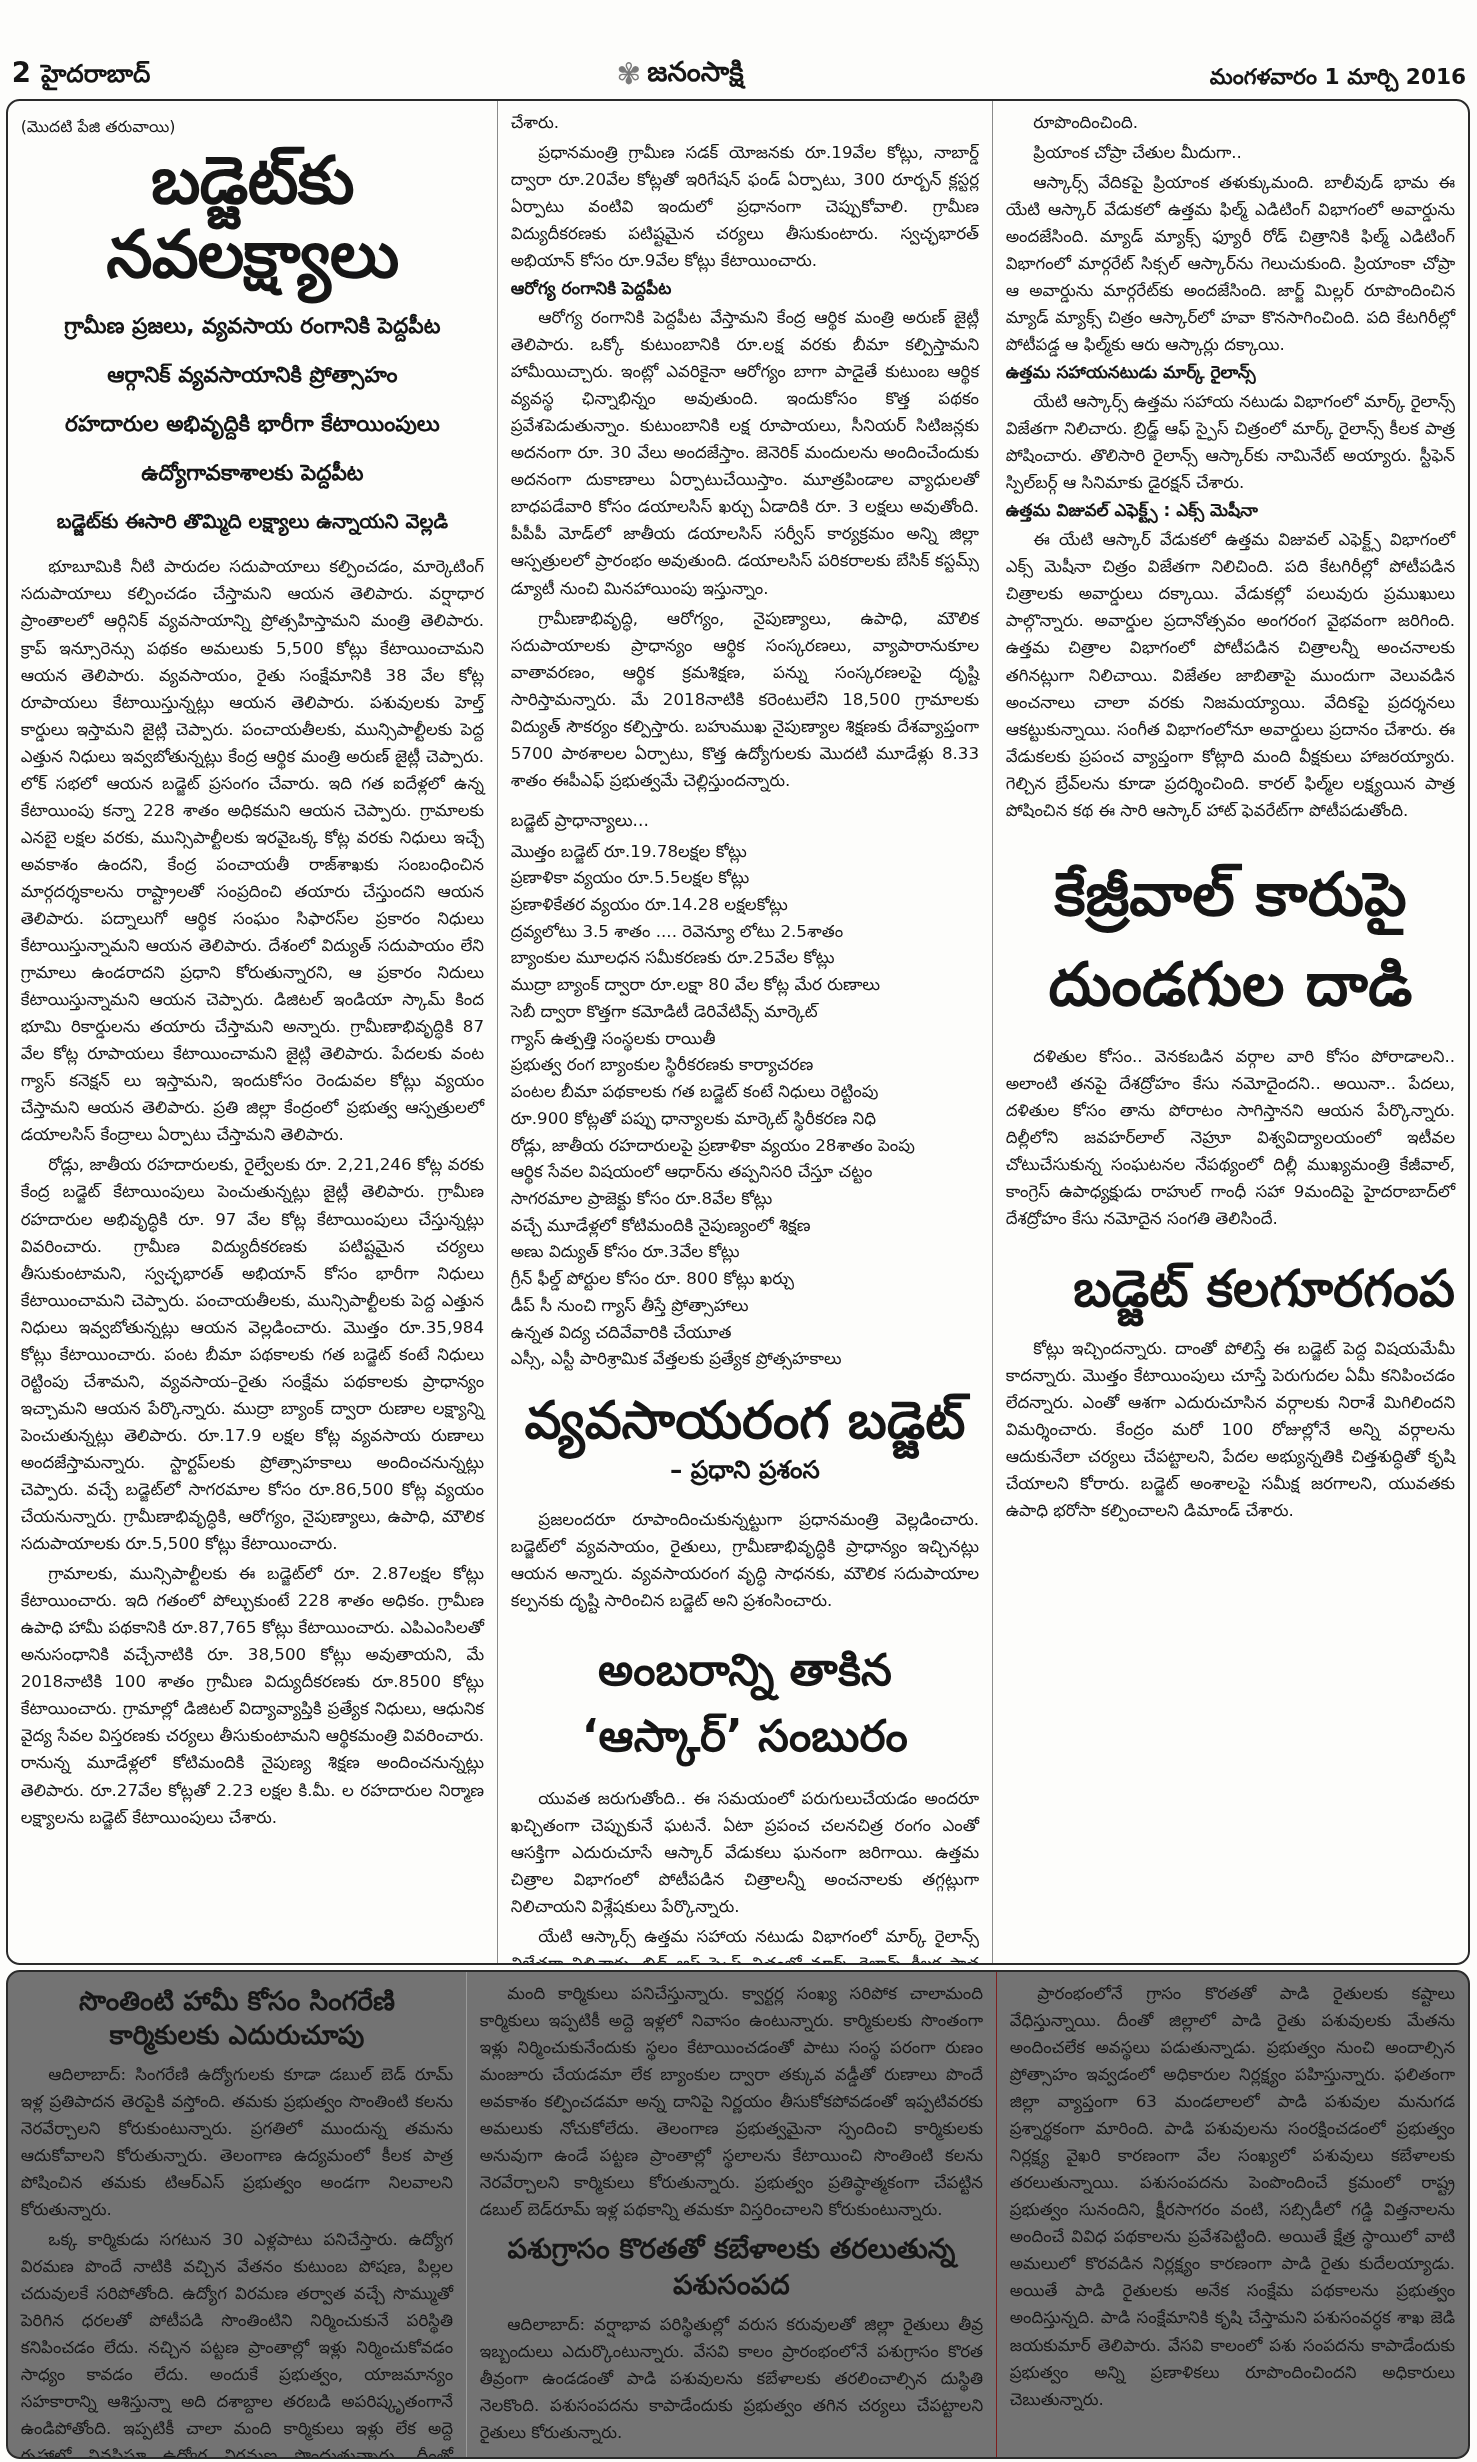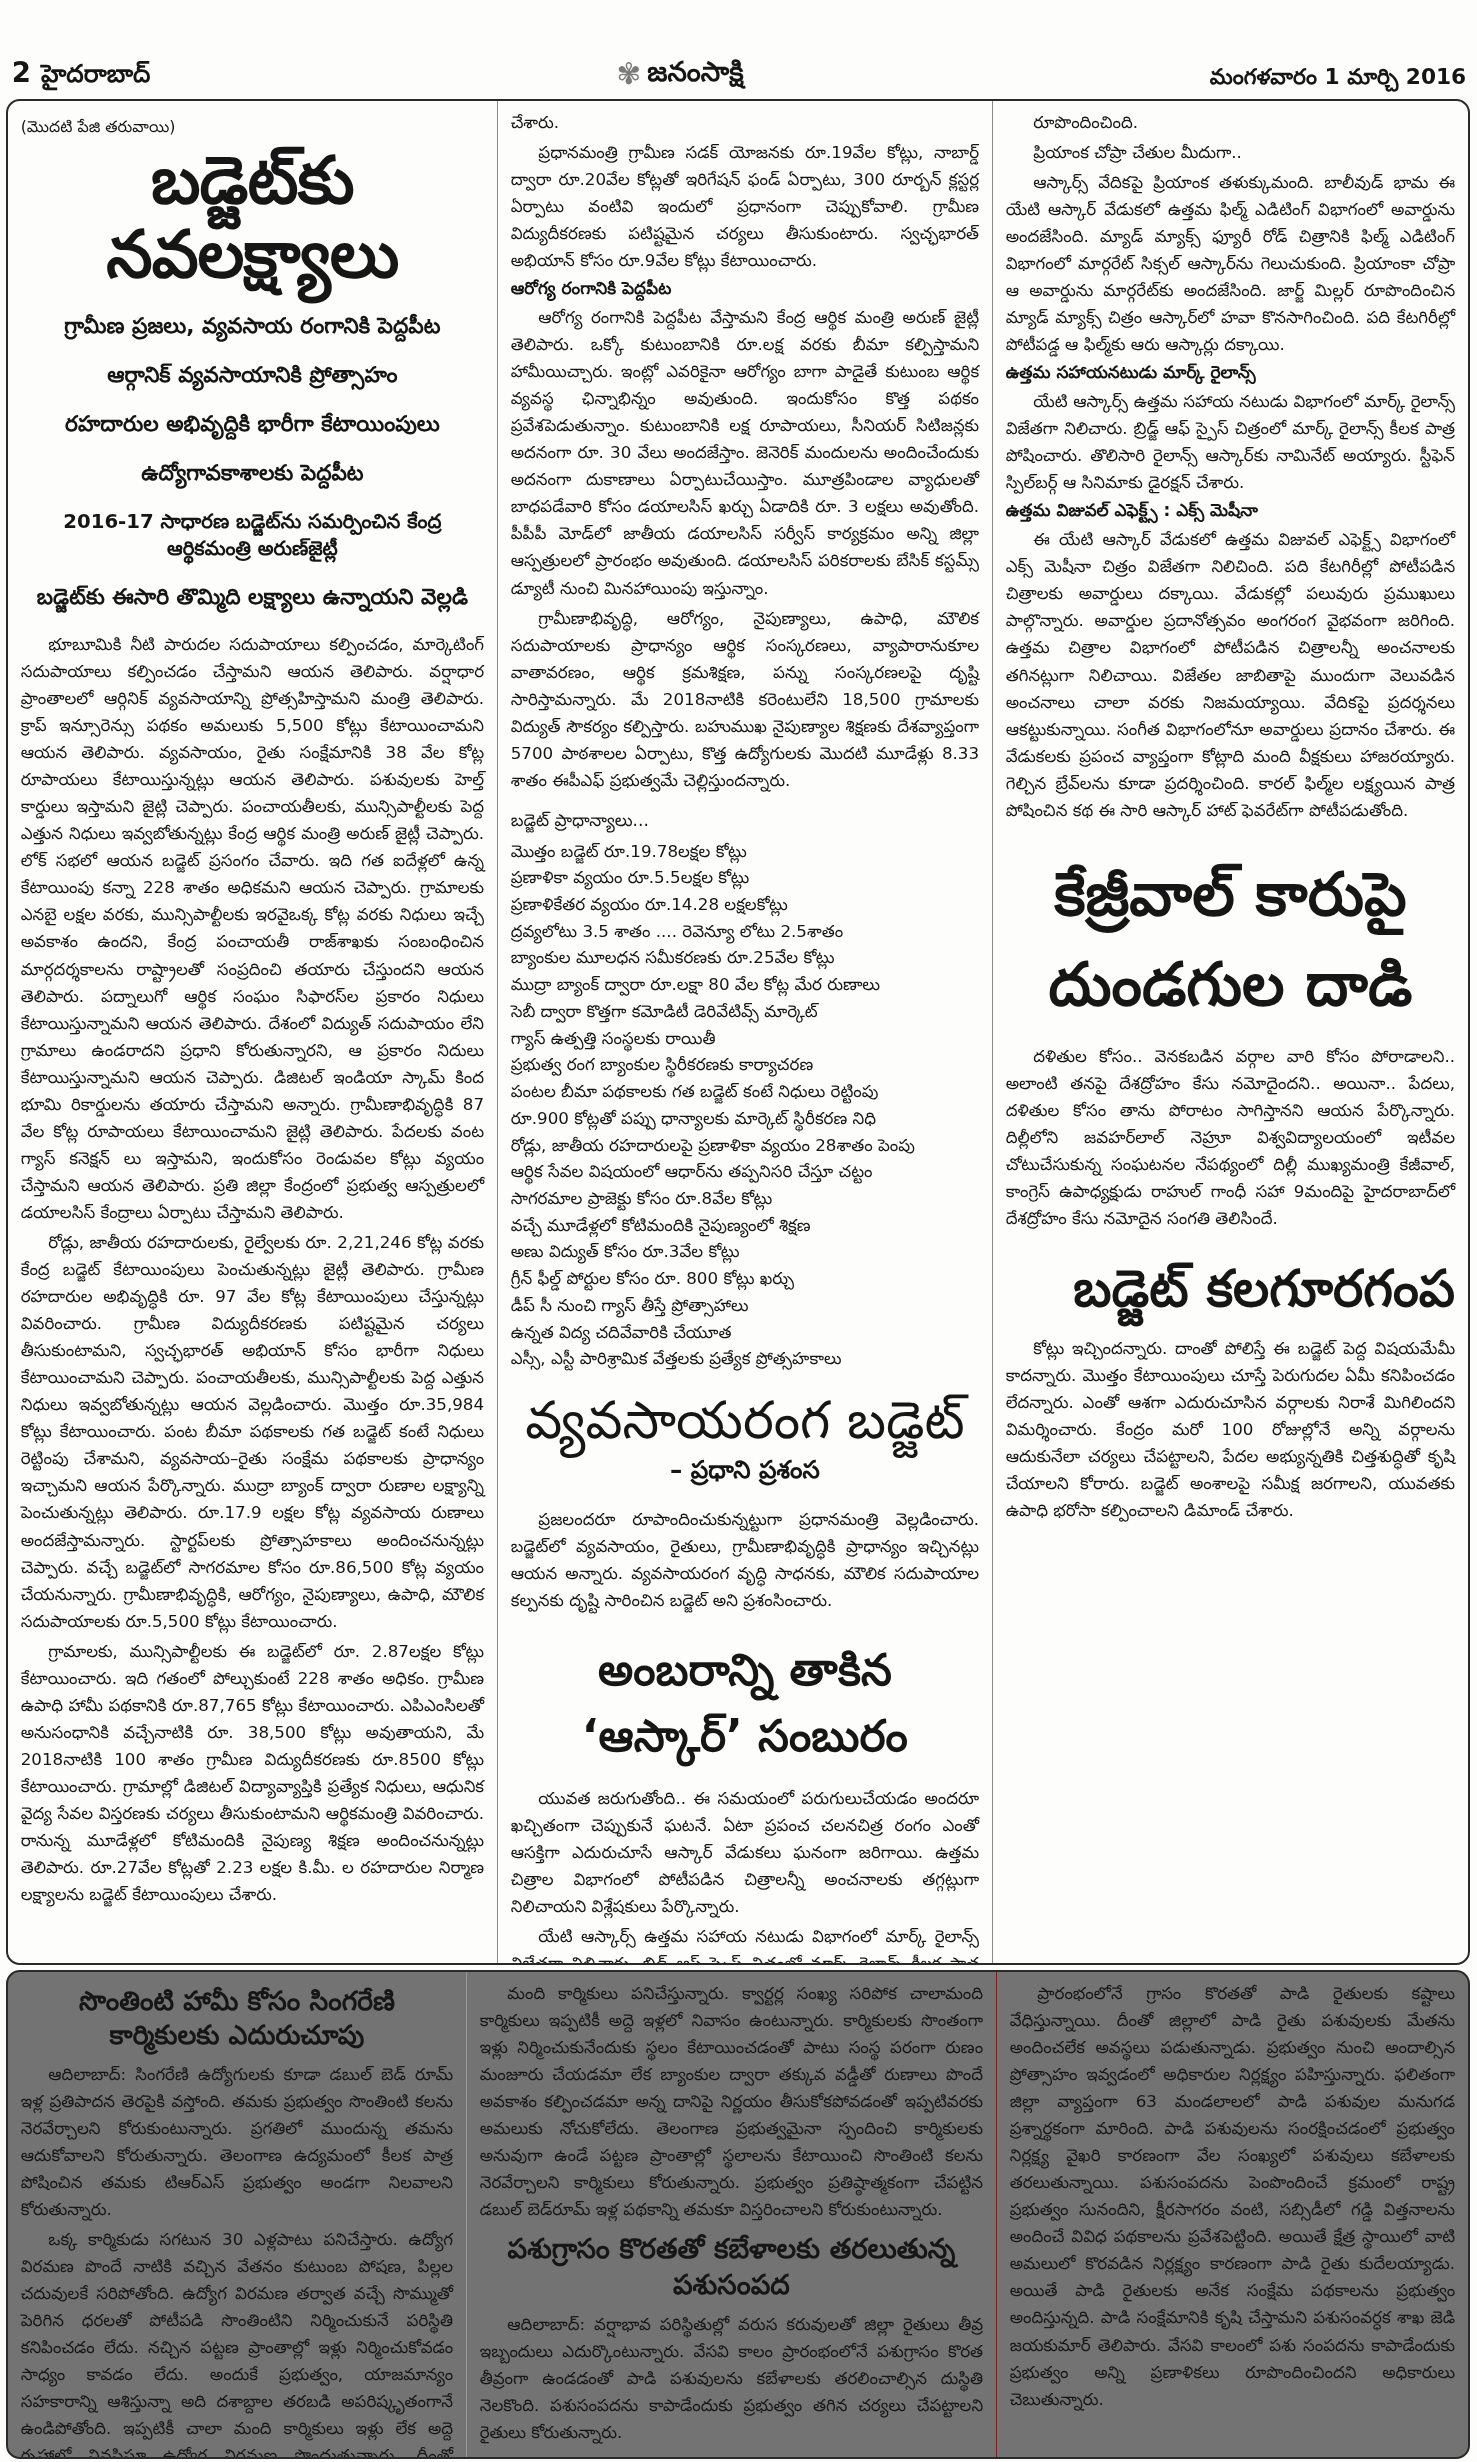--- a/index.html
+++ b/index.html
@@ -32,21 +32,21 @@
   .para{font-size:16.7px;line-height:1.62;text-align:justify;text-indent:27.6px;margin:0 0 3px;}
   .subhead{font-size:17px;font-weight:bold;margin:3.9px 0 2px;}
   .cont-note{text-align:left;font-size:15.8px;margin:7.9px 0 2px;}
   .main-headline{font-size:66px;font-weight:bold;text-align:center;line-height:1.12;
                  letter-spacing:-1px;margin:3.9px 0 13.8px;}
   .deck{margin:0 0 15.8px;}
   .deck .deck-item{font-size:21.7px;font-weight:bold;text-align:center;line-height:1.35;margin:19.7px 0;}
   .deck .deck-item:nth-child(5){font-size:19.7px;margin:21.7px 0 17.7px;}
   .list-title{font-size:17px;margin:15.8px 0 3.9px;}
   .blist .bli{font-size:16.7px;line-height:1.6;text-align:left;}
-  .h-agri{font-size:52px;font-weight:normal;text-align:center;line-height:1.1;margin:19.7px 0 2px;}
+  .h-agri{font-size:52px;font-weight:bold;text-align:center;line-height:1.1;margin:19.7px 0 2px;}
   .h-agri-sub{font-size:24.6px;font-weight:bold;text-align:center;margin:5.9px 0 15.8px;}
   .h-oscar{font-size:44px;font-weight:bold;text-align:center;line-height:1.5;margin:23.6px 0 15.8px;}
   .h-kejriwal{font-size:60px;font-weight:bold;text-align:center;line-height:1.5;margin:25.6px 0 13.8px;}
   .h-budgetmix{font-size:51px;font-weight:bold;text-align:right;line-height:1.2;margin:25.6px 0 15.8px;}
   .b-headline{font-size:26.6px;font-weight:bold;text-align:center;line-height:1.3;margin:3.9px 0 7.9px;}
   .b-headline2{font-size:27.6px;font-weight:bold;text-align:center;line-height:1.3;margin:7.9px 0 7.9px;}
 </style>
 </head>
 <body>
 
@@ -67,21 +67,20 @@
   <div class="top-box">
 
     <div class="col c1">
       <div class="cont-note">(మొదటి పేజి తరువాయి)</div>
       <div class="main-headline">బడ్జెట్‌కు నవలక్ష్యాలు</div>
       <div class="deck">
           <div class="deck-item">గ్రామీణ ప్రజలు, వ్యవసాయ రంగానికి పెద్దపీట</div>
           <div class="deck-item">ఆర్గానిక్ వ్యవసాయానికి ప్రోత్సాహం</div>
           <div class="deck-item">రహదారుల అభివృద్దికి భారీగా కేటాయింపులు</div>
           <div class="deck-item">ఉద్యోగావకాశాలకు పెద్దపీట</div>
-          <div class="deck-item">2016-17 సాధారణ బడ్జెట్‌ను సమర్పించిన కేంద్ర ఆర్థికమంత్రి అరుణ్‌జైట్లీ</div>
           <div class="deck-item">బడ్జెట్‌కు ఈసారి తొమ్మిది లక్ష్యాలు ఉన్నాయని వెల్లడి</div>
         </div>
       <div>
           <div class="para">భూబూమికి నీటి పారుదల సదుపాయాలు కల్పించడం, మార్కెటింగ్ సదుపాయాలు కల్పించడం చేస్తామని ఆయన తెలిపారు. వర్షాధార ప్రాంతాలలో ఆర్గినిక్ వ్యవసాయాన్ని ప్రోత్సహిస్తామని మంత్రి తెలిపారు. క్రాప్ ఇన్సూరెన్సు పథకం అమలుకు 5,500 కోట్లు కేటాయించామని ఆయన తెలిపారు. వ్యవసాయం, రైతు సంక్షేమానికి 38 వేల కోట్ల రూపాయలు కేటాయిస్తున్నట్లు ఆయన తెలిపారు. పశువులకు హెల్త్ కార్డులు ఇస్తామని జైట్లి చెప్పారు. పంచాయతీలకు, మున్సిపాల్టీలకు పెద్ద ఎత్తున నిధులు ఇవ్వబోతున్నట్లు కేంద్ర ఆర్థిక మంత్రి అరుణ్ జైట్లీ చెప్పారు. లోక్ సభలో ఆయన బడ్జెట్ ప్రసంగం చేవారు. ఇది గత ఐదేళ్లలో ఉన్న కేటాయింపు కన్నా 228 శాతం అధికమని ఆయన చెప్పారు. గ్రామాలకు ఎనబై లక్షల వరకు, మున్సిపాల్టీలకు ఇరవైఒక్క కోట్ల వరకు నిధులు ఇచ్చే అవకాశం ఉందని, కేంద్ర పంచాయతీ రాజ్‌శాఖకు సంబంధించిన మార్గదర్శకాలను రాష్ట్రాలతో సంప్రదించి తయారు చేస్తుందని ఆయన తెలిపారు. పద్నాలుగో ఆర్థిక సంఘం సిఫారస్‌ల ప్రకారం నిధులు కేటాయిస్తున్నామని ఆయన తెలిపారు. దేశంలో విద్యుత్ సదుపాయం లేని గ్రామాలు ఉండరాదని ప్రధాని కోరుతున్నారని, ఆ ప్రకారం నిదులు కేటాయిస్తున్నామని ఆయన చెప్పారు. డిజిటల్ ఇండియా స్కామ్ కింద భూమి రికార్డులను తయారు చేస్తామని అన్నారు. గ్రామీణాభివృద్ధికి 87 వేల కోట్ల రూపాయలు కేటాయించామని జైట్లి తెలిపారు. పేదలకు వంట గ్యాస్ కనెక్షన్ లు ఇస్తామని, ఇందుకోసం రెండువల కోట్లు వ్యయం చేస్తామని ఆయన తెలిపారు. ప్రతి జిల్లా కేంద్రంలో ప్రభుత్వ ఆస్పత్రులలో డయాలసిస్ కేంద్రాలు ఏర్పాటు చేస్తామని తెలిపారు.</div>
           <div class="para">రోడ్లు, జాతీయ రహదారులకు, రైల్వేలకు రూ. 2,21,246 కోట్ల వరకు కేంద్ర బడ్జెట్ కేటాయింపులు పెంచుతున్నట్లు జైట్లీ తెలిపారు. గ్రామీణ రహదారుల అభివృద్ధికి రూ. 97 వేల కోట్ల కేటాయింపులు చేస్తున్నట్లు వివరించారు. గ్రామీణ విద్యుదీకరణకు పటిష్టమైన చర్యలు తీసుకుంటామని, స్వచ్ఛభారత్ అభియాన్ కోసం భారీగా నిధులు కేటాయించామని చెప్పారు. పంచాయతీలకు, మున్సిపాల్టీలకు పెద్ద ఎత్తున నిధులు ఇవ్వబోతున్నట్లు ఆయన వెల్లడించారు. మొత్తం రూ.35,984 కోట్లు కేటాయించారు. పంట బీమా పథకాలకు గత బడ్జెట్ కంటే నిధులు రెట్టింపు చేశామని, వ్యవసాయ–రైతు సంక్షేమ పథకాలకు ప్రాధాన్యం ఇచ్చామని ఆయన పేర్కొన్నారు. ముద్రా బ్యాంక్ ద్వారా రుణాల లక్ష్యాన్ని పెంచుతున్నట్లు తెలిపారు. రూ.17.9 లక్షల కోట్ల వ్యవసాయ రుణాలు అందజేస్తామన్నారు. స్టార్టప్‌లకు ప్రోత్సాహకాలు అందించనున్నట్లు చెప్పారు. వచ్చే బడ్జెట్‌లో సాగరమాల కోసం రూ.86,500 కోట్ల వ్యయం చేయనున్నారు. గ్రామీణాభివృద్ధికి, ఆరోగ్యం, నైపుణ్యాలు, ఉపాధి, మౌలిక సదుపాయాలకు రూ.5,500 కోట్లు కేటాయించారు.</div>
           <div class="para">గ్రామాలకు, మున్సిపాల్టీలకు ఈ బడ్జెట్‌లో రూ. 2.87లక్షల కోట్లు కేటాయించారు. ఇది గతంలో పోల్చుకుంటే 228 శాతం అధికం. గ్రామీణ ఉపాధి హామీ పథకానికి రూ.87,765 కోట్లు కేటాయించారు. ఎపిఎంసిలతో అనుసంధానికి వచ్చేనాటికి రూ. 38,500 కోట్లు అవుతాయని, మే 2018నాటికి 100 శాతం గ్రామీణ విద్యుదీకరణకు రూ.8500 కోట్లు కేటాయించారు. గ్రామాల్లో డిజిటల్ విద్యావ్యాప్తికి ప్రత్యేక నిధులు, ఆధునిక వైద్య సేవల విస్తరణకు చర్యలు తీసుకుంటామని ఆర్థికమంత్రి వివరించారు. రానున్న మూడేళ్లలో కోటిమందికి నైపుణ్య శిక్షణ అందించనున్నట్లు తెలిపారు. రూ.27వేల కోట్లతో 2.23 లక్షల కి.మీ. ల రహదారుల నిర్మాణ లక్ష్యాలను బడ్జెట్ కేటాయింపులు చేశారు.</div>
         </div>
     </div>
 
     <div class="col c2">

